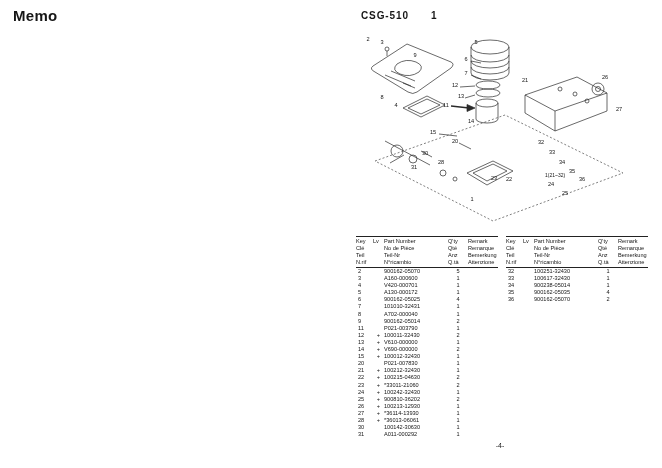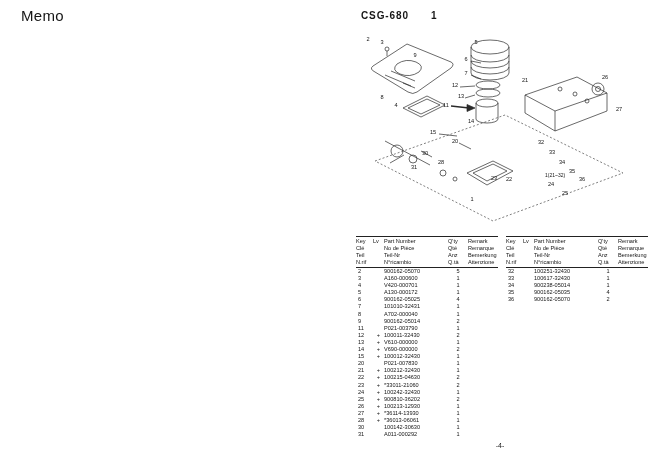--- a/index.html
+++ b/index.html
@@ -2,21 +2,21 @@
 <html><head>
 <meta charset="utf-8">
 <style>
   html,body{margin:0;padding:0;background:#ffffff;}
   .canvas{
     position:relative;width:662px;height:468px;background:#fff;
     font-family:"Liberation Sans",sans-serif;color:#111;overflow:hidden;
     outline:1px solid #e2e2e2;
   }
   .memo-title{
-    position:absolute;left:21px;top:7px;font-size:15px;font-weight:normal;
+    position:absolute;left:13px;top:7px;font-size:15px;font-weight:bold;
     letter-spacing:0.3px;color:#161616;
   }
   .model-code{
     position:absolute;left:361px;top:10px;font-size:10px;font-weight:bold;
     letter-spacing:0.9px;color:#161616;
   }
   .figure-number{
     position:absolute;left:431px;top:10px;font-size:10px;font-weight:bold;color:#161616;
   }
   .diagram{
@@ -50,21 +50,21 @@
     font-size:7px;color:#161616;
   }
 </style>
 </head>
 <body>
 
 <div class="canvas">
 
   <div class="memo-title">Memo</div>
 
-  <div class="model-code">CSG-680</div>
+  <div class="model-code">CSG-510</div>
   <div class="figure-number">1</div>
 
   <svg id="diagram-svg" class="diagram" viewBox="0 0 292 205" xmlns="http://www.w3.org/2000/svg">
     <g class="art">
 
       <path d="M18,43 L52,21 L96,39 Q100,41 96,45 L62,69 Q58,72 53,69 L20,49 Q14,46 18,43 Z"></path>
       <path d="M42,41 q9,-6 19,-2 q9,4 3,10 q-9,6 -19,2 q-9,-4 -3,-10 Z"></path>
       <path d="M30,52 l26,11 M36,48 l24,10 M48,60 l12,5"></path>
 
       <circle cx="32" cy="26" r="2"></circle>

